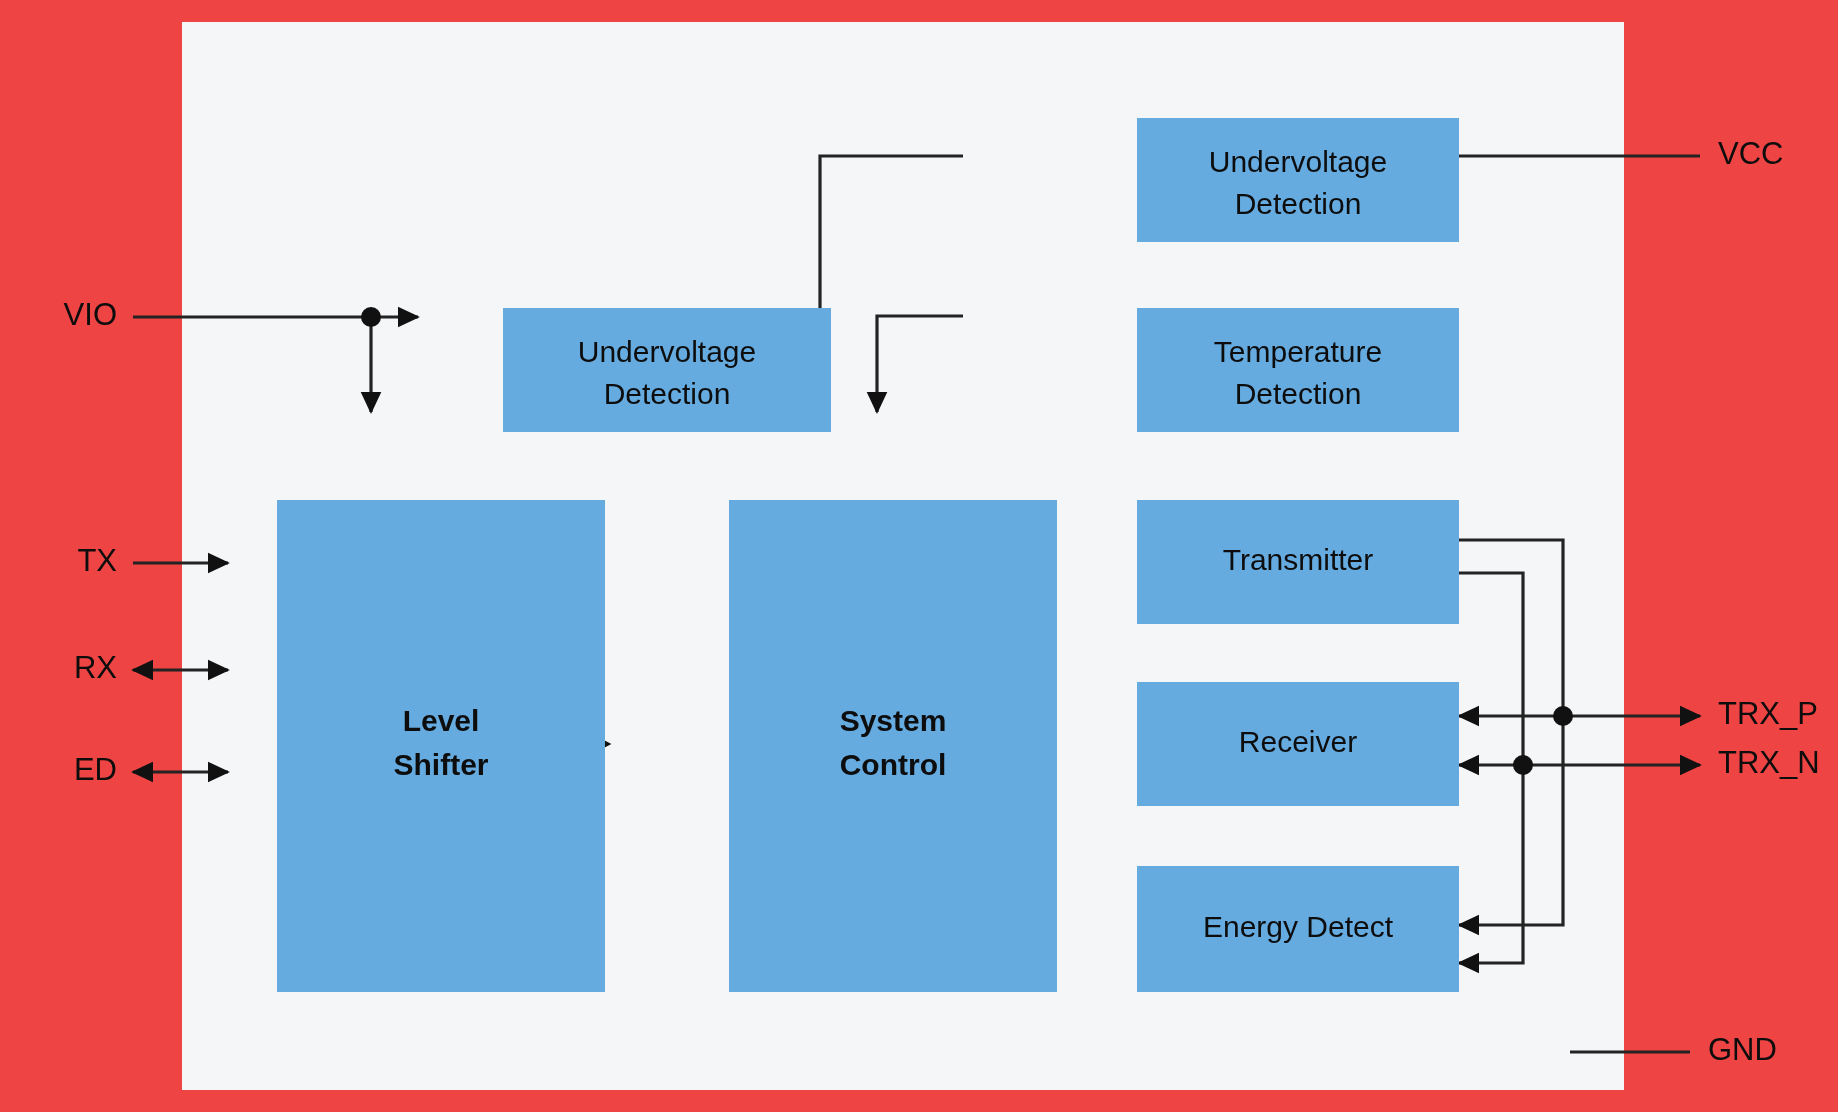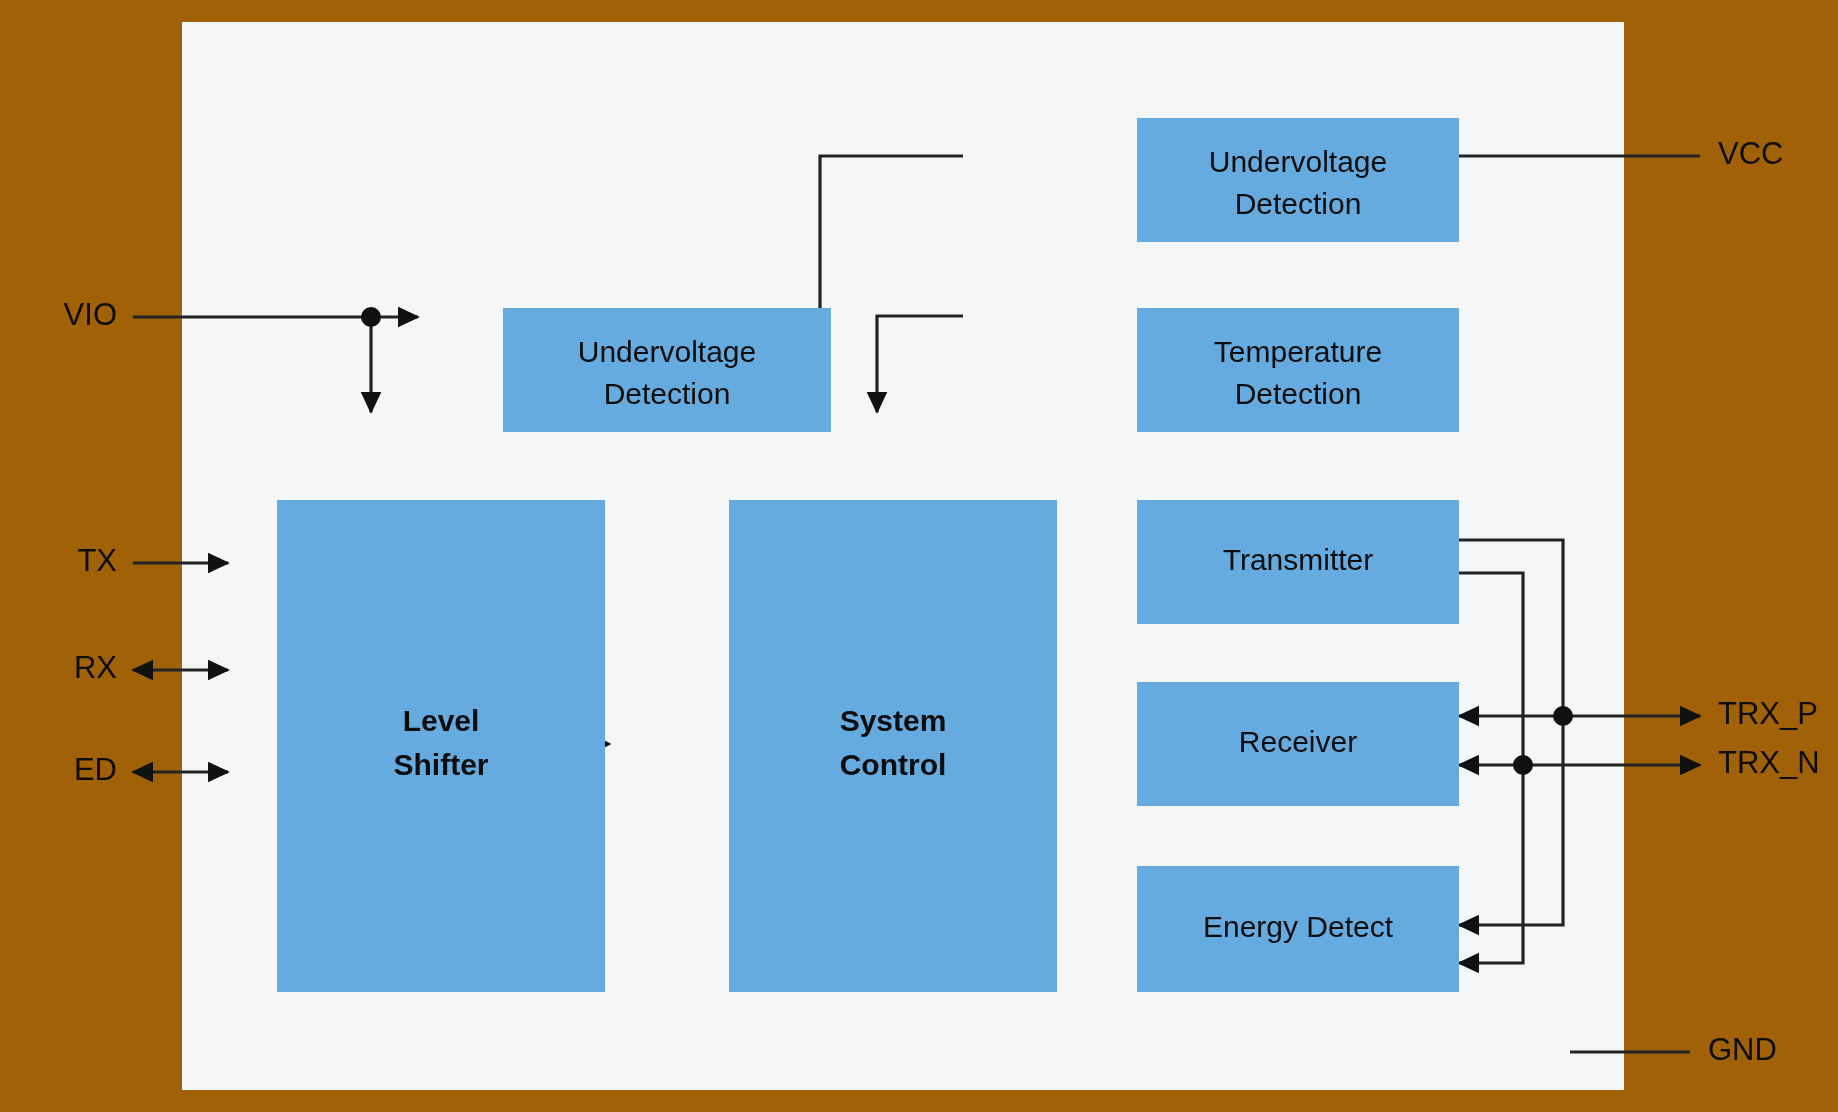--- a/index.html
+++ b/index.html
@@ -4,21 +4,21 @@
 <style>
   html, body {
     margin: 0;
     padding: 0;
     background: #ffffff;
   }
   #stage {
     position: relative;
     width: 1838px;
     height: 1112px;
-    background: #a16207;
+    background: #ef4444;
     font-family: "Liberation Sans", sans-serif;
     overflow: hidden;
   }
   svg.diagram {
     position: absolute;
     left: 0;
     top: 0;
     width: 1838px;
     height: 1112px;
     display: block;

